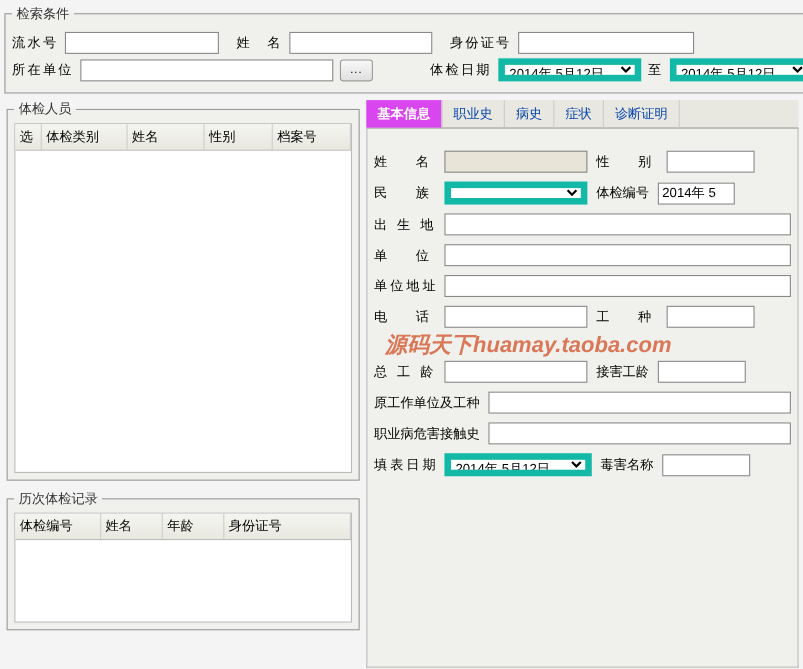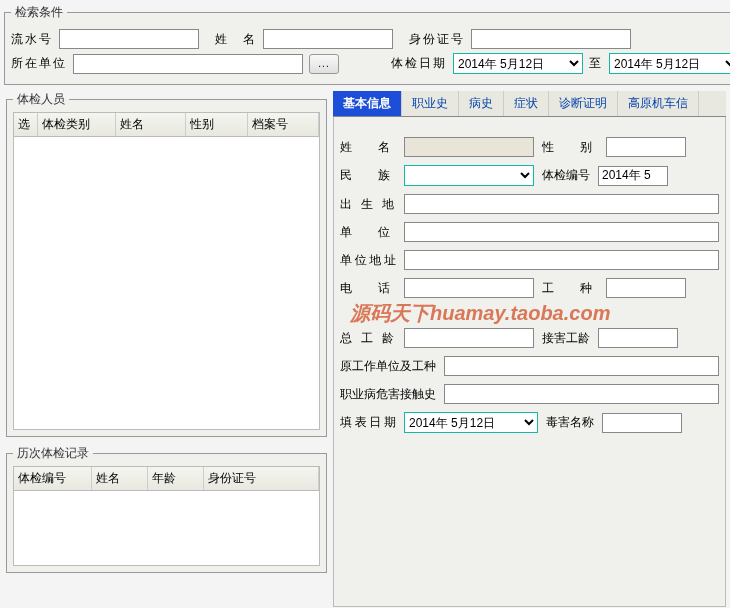--- a/index.html
+++ b/index.html
@@ -6,38 +6,38 @@
     body { font-family: "SimSun", "宋体", sans-serif; font-size: 12px; background: #f4f4f4; width: 730px; height: 608px; overflow: hidden; position: relative; }
     
     fieldset { border: 1px solid #999; background: #f0f0ed; margin: 2px; padding: 4px 6px 6px 6px; position: relative; }
     legend { padding: 0 4px; font-size: 12px; color: #333; }
     
     .search-panel { margin: 4px; }
     .row { display: flex; align-items: center; gap: 6px; margin: 4px 0; }
     .row label { white-space: nowrap; letter-spacing: 2px; }
     
     input[type="text"] { border: 1px solid #888; background: #fff; height: 20px; padding: 1px 3px; font-size: 12px; }
-    select { border: 1px solid #14b8a6; background: #fff; height: 21px; font-size: 12px; }
+    select { border: 6px solid #14b8a6; background: #fff; height: 21px; font-size: 12px; }
     
     .btn-browse { width: 30px; height: 20px; background: linear-gradient(#f8f8f8, #e0e0e0); border: 1px solid #999; border-radius: 3px; cursor: pointer; font-size: 10px; letter-spacing: 1px; text-align: center; }
     
     .main-area { display: flex; margin: 2px 4px; gap: 4px; }
     .left-col { width: 325px; display: flex; flex-direction: column; gap: 4px; }
     .right-col { flex: 1; }
     
     .grid-header { display: flex; background: linear-gradient(#f5f5f0, #e8e8e0); border-bottom: 1px solid #bbb; }
     .grid-header > div { border-right: 1px solid #ccc; padding: 3px 4px; font-size: 12px; }
     .grid-body { background: #fff; border: 1px solid #bbb; flex: 1; min-height: 100px; }
     
     .personnel-grid .grid-body { height: 318px; }
     .history-grid .grid-body { height: 100px; }
     
     .tabs { display: flex; border-bottom: 1px solid #888; background: #e8e8e0; margin-top: 2px; }
     .tab { padding: 4px 10px; font-size: 12px; cursor: pointer; border-right: 1px solid #ccc; color: #0645ad; }
-    .tab.active { background: #1d4ed8; color: #fff; font-weight: bold; }
+    .tab.active { background: #d946ef; color: #fff; font-weight: bold; }
     
     .form-area { background: #f0f0ed; padding: 12px 6px; border: 1px solid #bbb; border-top: none; height: 490px; overflow: hidden; }
     .fr { display: flex; align-items: center; gap: 8px; margin: 8px 0; }
     .fr label { white-space: nowrap; min-width: 56px; letter-spacing: 6px; text-align-last: justify; }
     .fr label.nolspace { letter-spacing: 0; min-width: auto; }
     .fr input[type="text"] { flex: 1; }
     .fr .readonly { background: #e8e4d8; }
     
     .section-gap { height: 14px; }
     
@@ -95,21 +95,20 @@
     </fieldset>
   </div>
 
   <div class="right-col">
     <div class="tabs">
       <div class="tab active">基本信息</div>
       <div class="tab">职业史</div>
       <div class="tab">病史</div>
       <div class="tab">症状</div>
       <div class="tab">诊断证明</div>
-      <div class="tab">高原机车信</div>
     </div>
 
     <div class="form-area">
       <div class="fr">
         <label>姓　名</label>
         <input type="text" class="readonly" style="max-width: 130px;" value="">
         <label>性　别</label>
         <input type="text" style="max-width: 80px;" value="">
       </div>
       <div class="fr">

